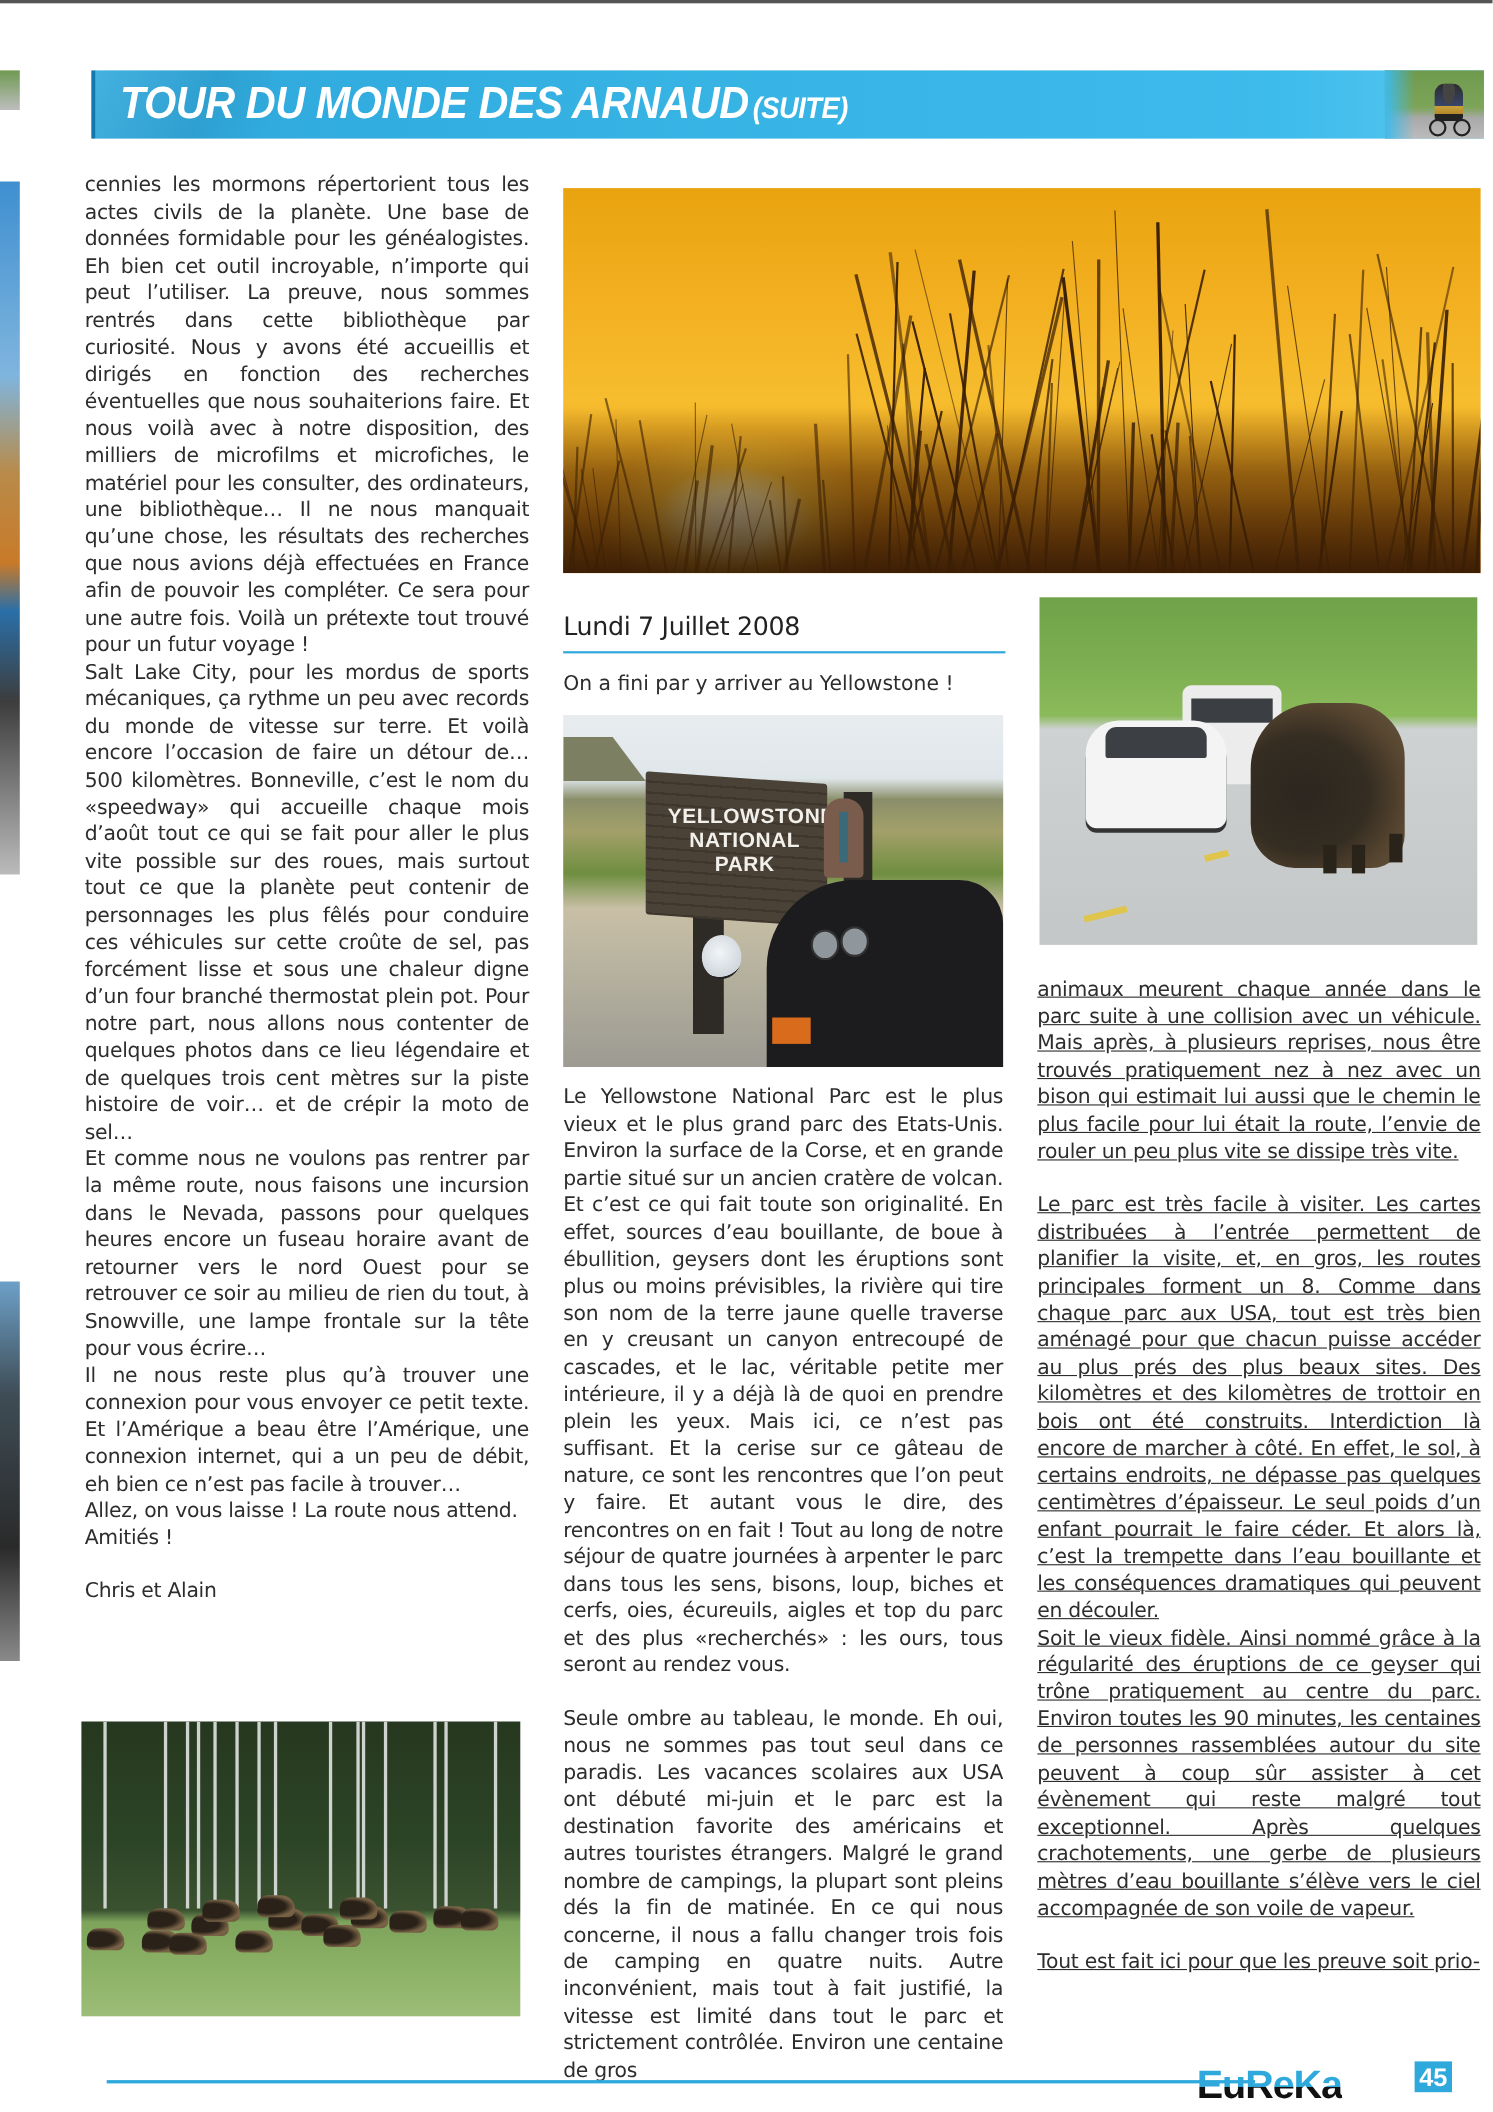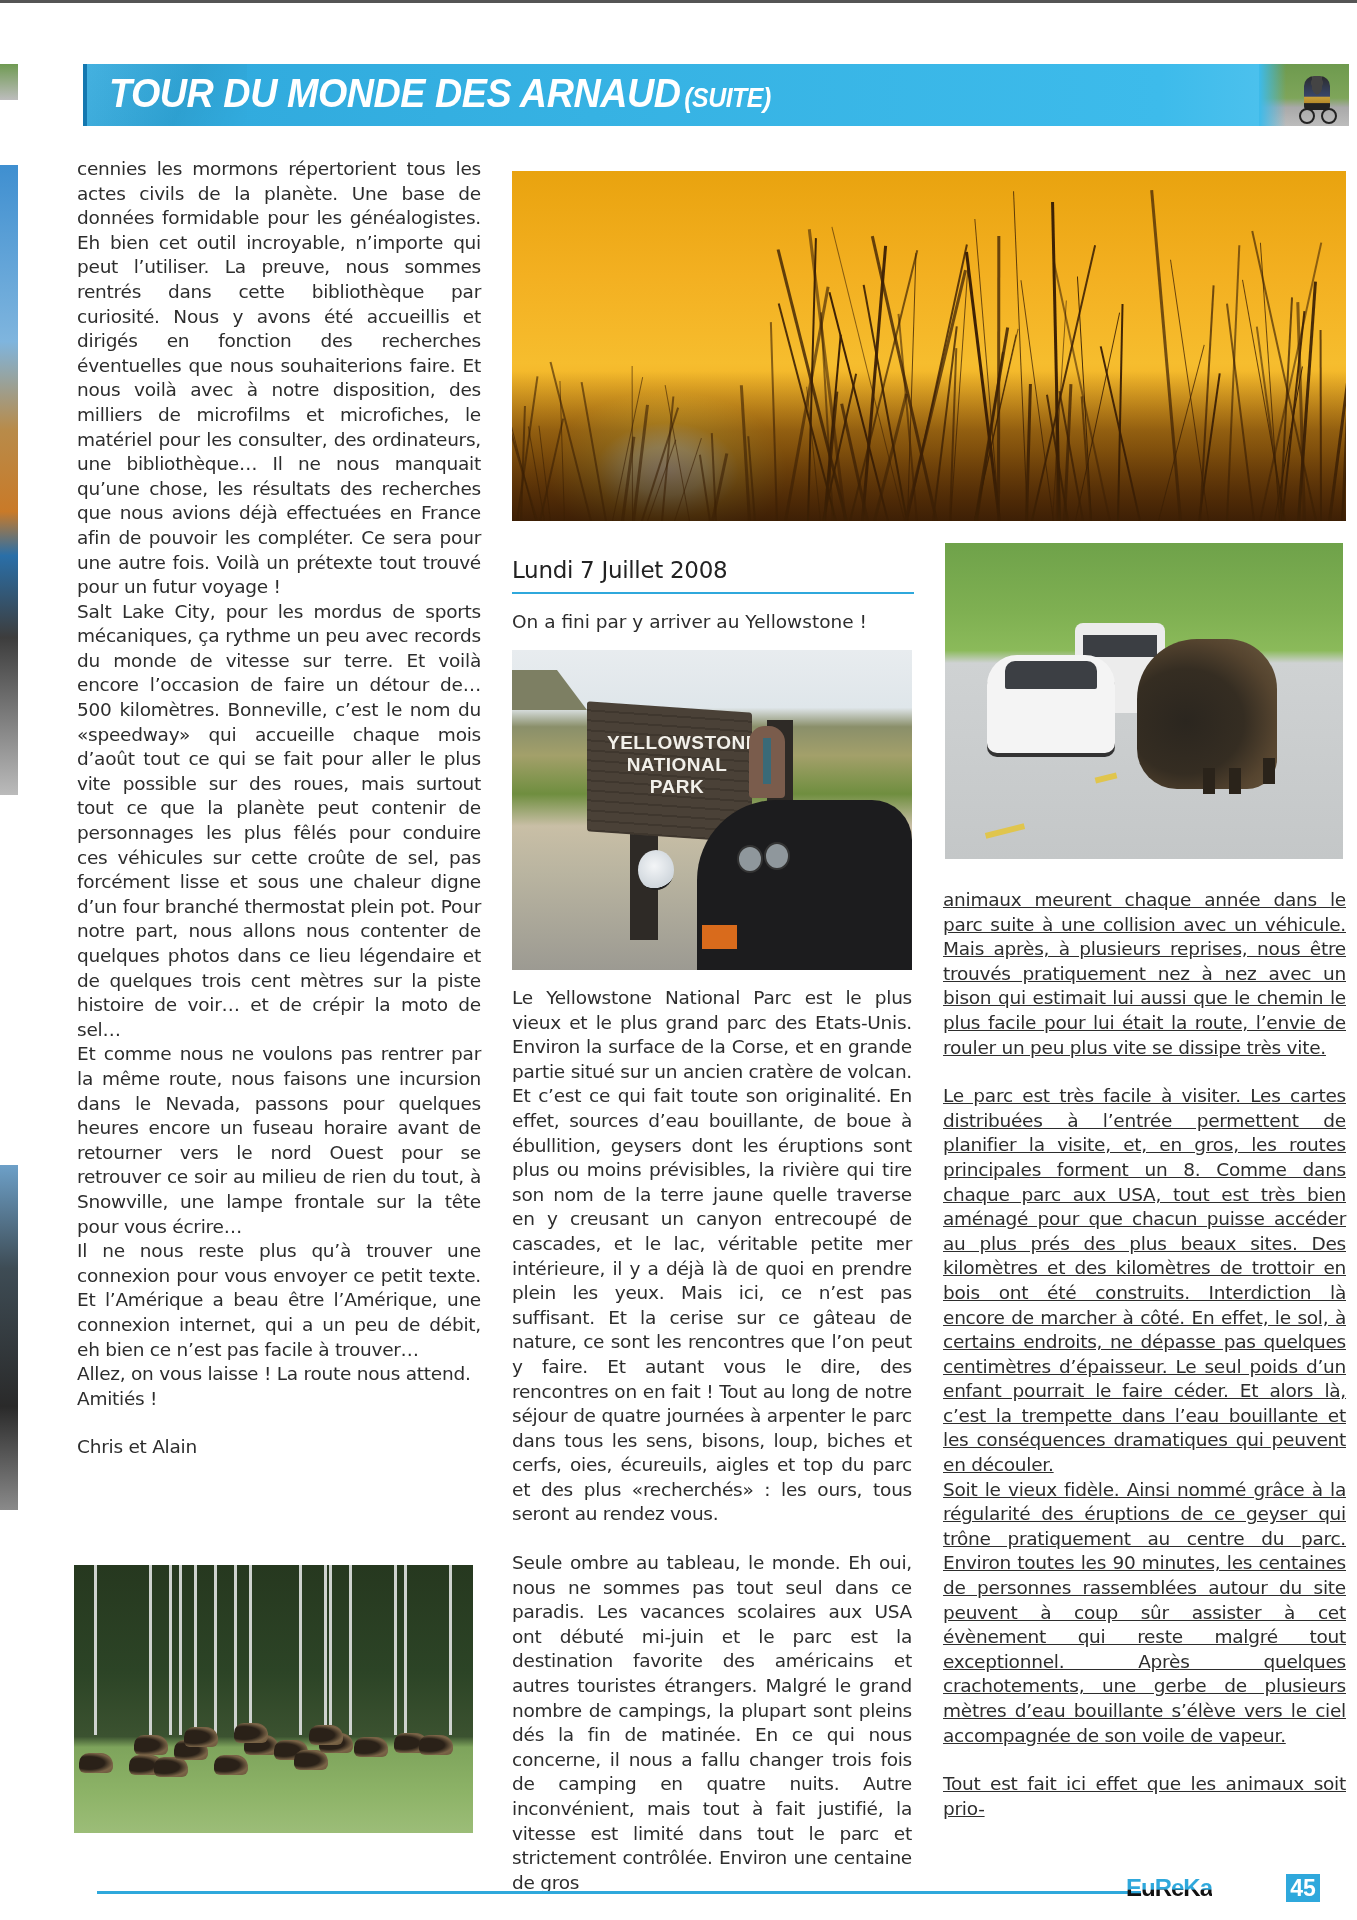--- a/index.html
+++ b/index.html
@@ -111,22 +111,22 @@
 
   .bison-herd {
     left: 74px; top: 1565px; width: 399px; height: 268px;
     background: linear-gradient(180deg, #26381f 0%, #2c4426 40%, #3b5230 64%, #7ea45c 68%, #8db367 85%, #9cbd78 100%);
   }
   .bh-trunk { position: absolute; top: 0; width: 3px; height: 170px; background: #cfd3cf; }
   .bh-bison { position: absolute; height: 20px; width: 34px; background: radial-gradient(ellipse at 30% 50%, #2a2118 0 45%, #7a6447 70%, #6b563b 100%); border-radius: 10px 12px 6px 6px; }
 
   .footer-rule { position: absolute; left: 97px; top: 1891px; width: 1044px; height: 3px; background: linear-gradient(90deg, #2fa8dc, #2fa8dc); }
   .footer-logo {
-    position: absolute; left: 1126px; top: 1874px;
-    font-family: "Liberation Sans", sans-serif; font-weight: bold; font-size: 24px; letter-spacing: -1px;
+    position: absolute; left: 1088px; top: 1874px;
+    font-family: "Liberation Sans", sans-serif; font-weight: bold; font-size: 36px; letter-spacing: -1px;
     background: linear-gradient(180deg, #2fa8dc 0%, #2fa8dc 55%, #111 56%, #111 100%);
     -webkit-background-clip: text; background-clip: text; color: transparent;
   }
   .page-number {
     position: absolute; left: 1286px; top: 1874px; width: 34px; height: 28px;
     background: #2fa8dc; color: #fff; font-family: "Liberation Sans", sans-serif; font-weight: bold; font-size: 23px;
     text-align: center; line-height: 28px;
   }
 </style>
 </head>
@@ -297,21 +297,21 @@
   <div class="br-bison"></div>
   <div class="br-leg" style="left:258px;"></div>
   <div class="br-leg" style="left:284px;"></div>
   <div class="br-leg" style="left:318px;top:215px;"></div>
 </div>
 
 <div class="col col-right" style="top:888px;text-decoration:underline;">
   <p>animaux meurent chaque année dans le parc suite à une collision avec un véhicule. Mais après, à plusieurs reprises, nous être trouvés pratiquement nez à nez avec un bison qui estimait lui aussi que le chemin le plus facile pour lui était la route, l’envie de rouler un peu plus vite se dissipe très vite.</p>
   <p class="gap">Le parc est très facile à visiter. Les cartes distribuées à l’entrée permettent de planifier la visite, et, en gros, les routes principales forment un 8. Comme dans chaque parc aux USA, tout est très bien aménagé pour que chacun puisse accéder au plus prés des plus beaux sites. Des kilomètres et des kilomètres de trottoir en bois ont été construits. Interdiction là encore de marcher à côté. En effet, le sol, à certains endroits, ne dépasse pas quelques centimètres d’épaisseur. Le seul poids d’un enfant pourrait le faire céder. Et alors là, c’est la trempette dans l’eau bouillante et les conséquences dramatiques qui peuvent en découler.</p>
   <p>Soit le vieux fidèle. Ainsi nommé grâce à la régularité des éruptions de ce geyser qui trône pratiquement au centre du parc. Environ toutes les 90 minutes, les centaines de personnes rassemblées autour du site peuvent à coup sûr assister à cet évènement qui reste malgré tout exceptionnel. Après quelques crachotements, une gerbe de plusieurs mètres d’eau bouillante s’élève vers le ciel accompagnée de son voile de vapeur.</p>
-  <p class="gap">Tout est fait ici effet que les animaux soit prio-</p>
+  <p class="gap">Tout est fait ici pour que les preuve soit prio-</p>
 </div>
 
 <div class="photo bison-herd" id="herd">
     <div class="bh-trunk" style="left: 20px;"></div>
     <div class="bh-trunk" style="left: 75px;"></div>
     <div class="bh-trunk" style="left: 95px;"></div>
     <div class="bh-trunk" style="left: 105px;"></div>
     <div class="bh-trunk" style="left: 120px;"></div>
     <div class="bh-trunk" style="left: 140px;"></div>
     <div class="bh-trunk" style="left: 160px;"></div>

